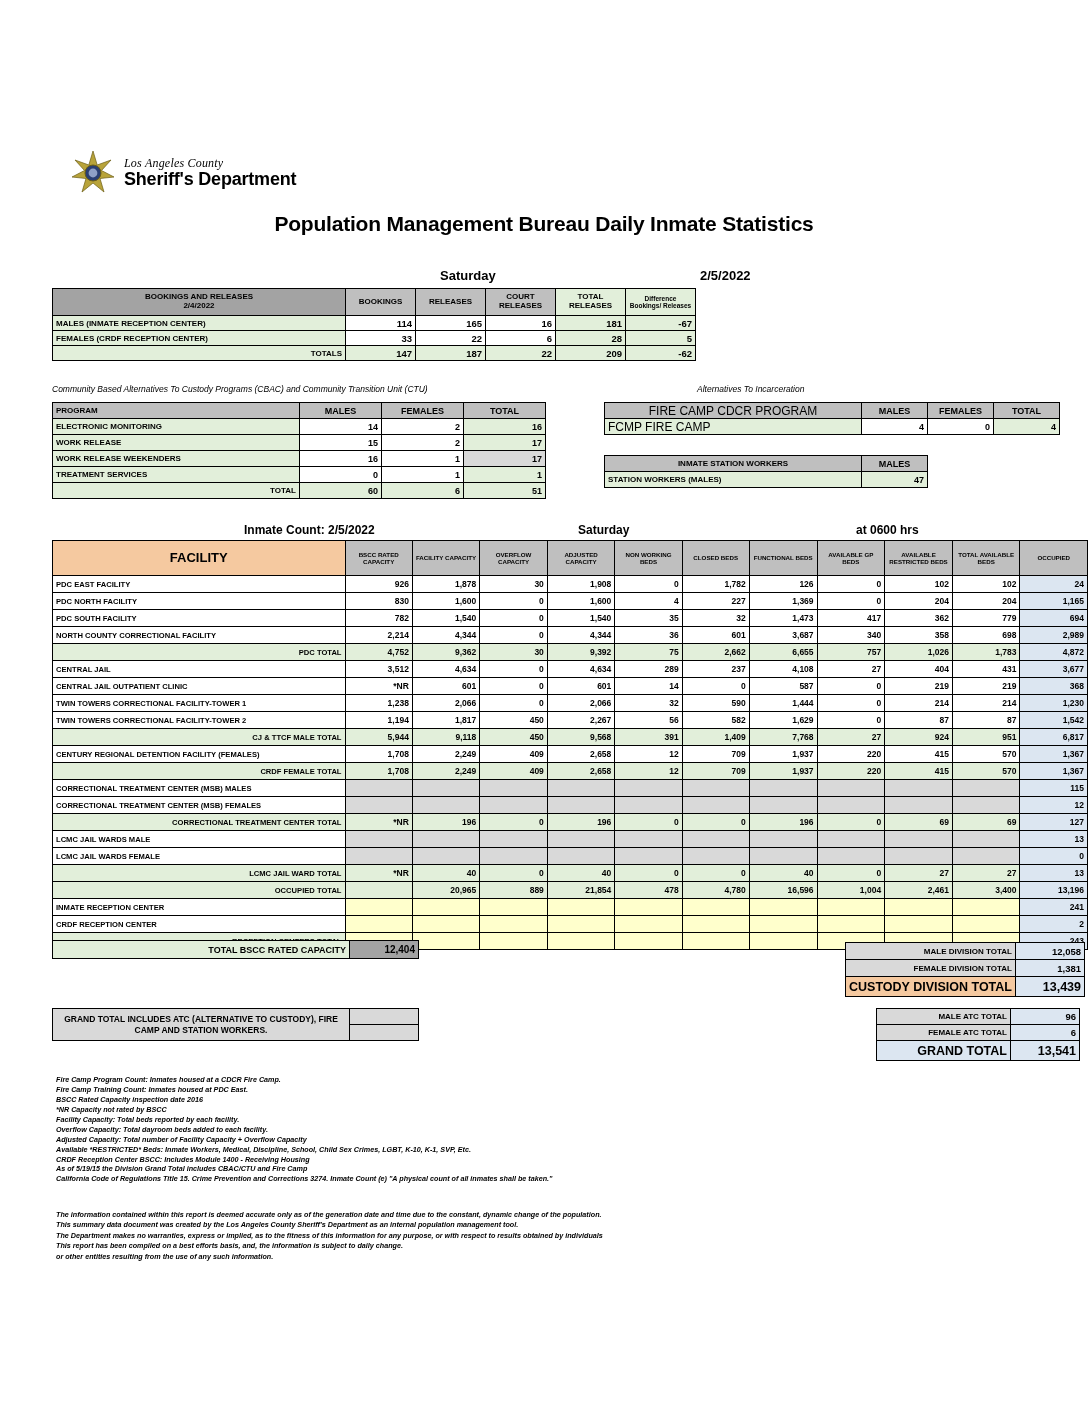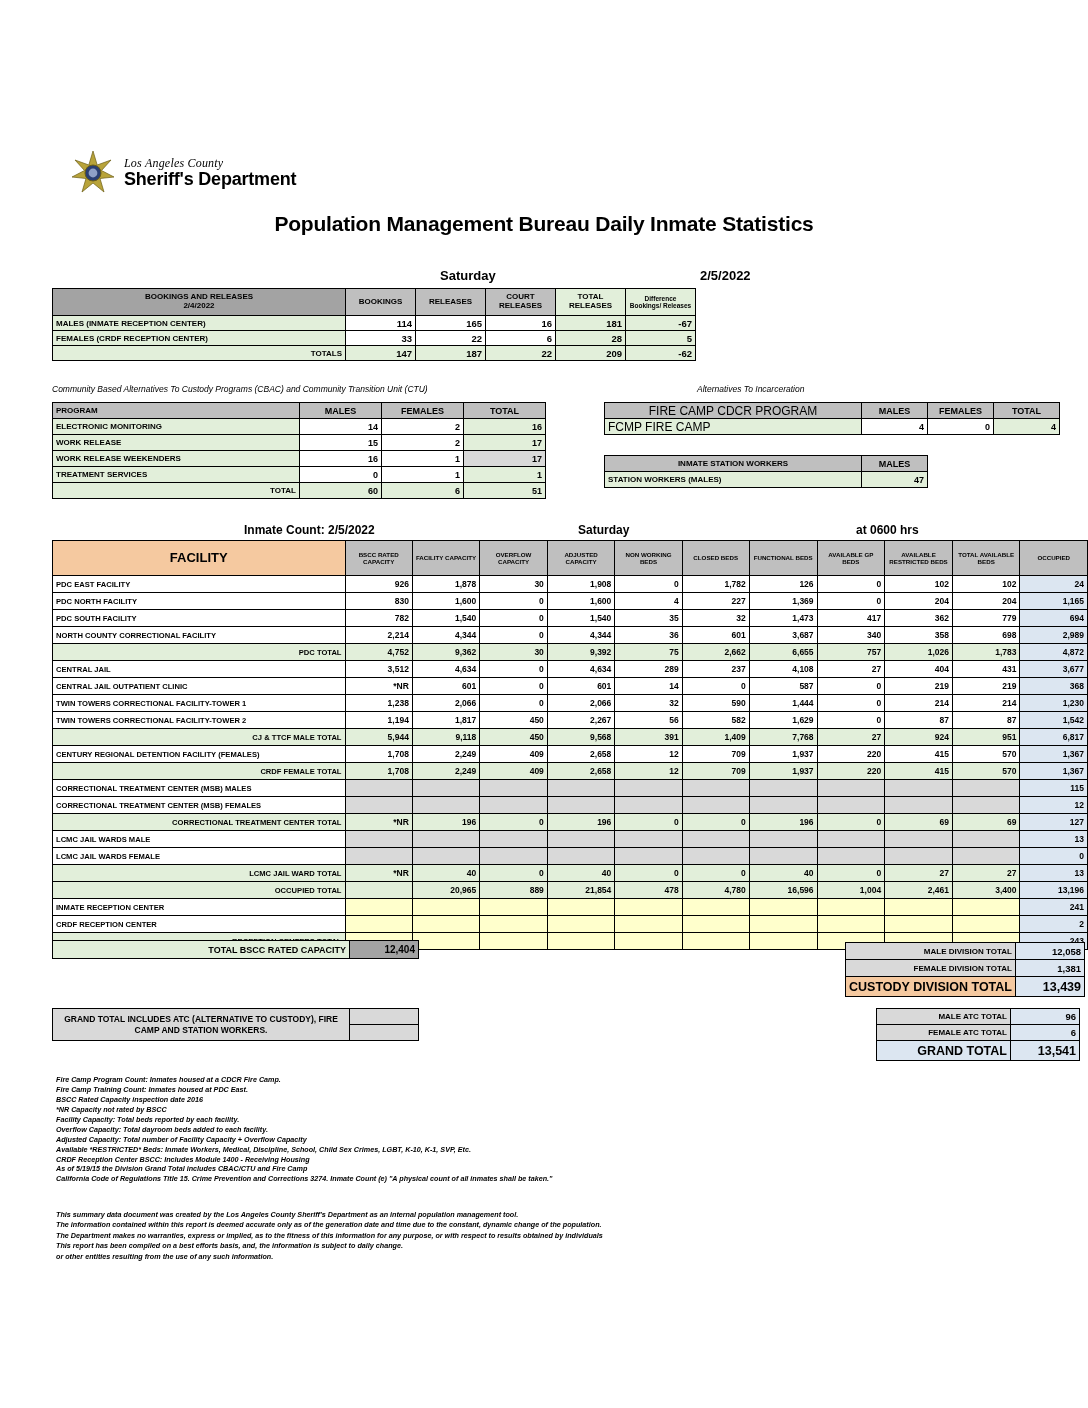--- a/index.html
+++ b/index.html
@@ -641,20 +641,20 @@
       <div>*NR Capacity not rated by BSCC</div>
       <div>Facility Capacity: Total beds reported by each facility.</div>
       <div>Overflow Capacity: Total dayroom beds added to each facility.</div>
       <div>Adjusted Capacity: Total number of Facility Capacity + Overflow Capacity</div>
       <div>Available *RESTRICTED* Beds: Inmate Workers, Medical, Discipline, School, Child Sex Crimes, LGBT, K-10, K-1, SVP, Etc.</div>
       <div>CRDF Reception Center BSCC: Includes Module 1400 - Receiving Housing</div>
       <div>As of 5/19/15 the Division Grand Total includes CBAC/CTU and Fire Camp</div>
       <div>California Code of Regulations Title 15. Crime Prevention and Corrections 3274. Inmate Count (e) "A physical count of all inmates shall be taken."</div>
     </div>
   <div class="notes2" id="notes2">
+      <div>The information contained within this report is deemed accurate only as of the generation date and time due to the constant, dynamic change of the population.</div>
       <div>This summary data document was created by the Los Angeles County Sheriff's Department as an internal population management tool.</div>
-      <div>The information contained within this report is deemed accurate only as of the generation date and time due to the constant, dynamic change of the population.</div>
       <div>The Department makes no warranties, express or implied, as to the fitness of this information for any purpose, or with respect to results obtained by individuals</div>
       <div>This report has been compiled on a best efforts basis, and, the information is subject to daily change.</div>
       <div>or other entities resulting from the use of any such information.</div>
     </div>
 
 </div>
 
 </body></html>

